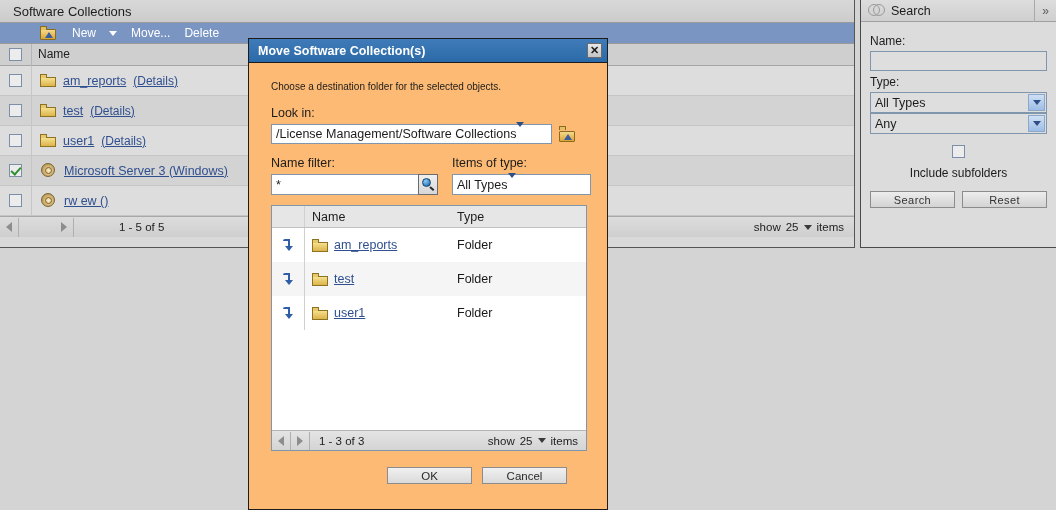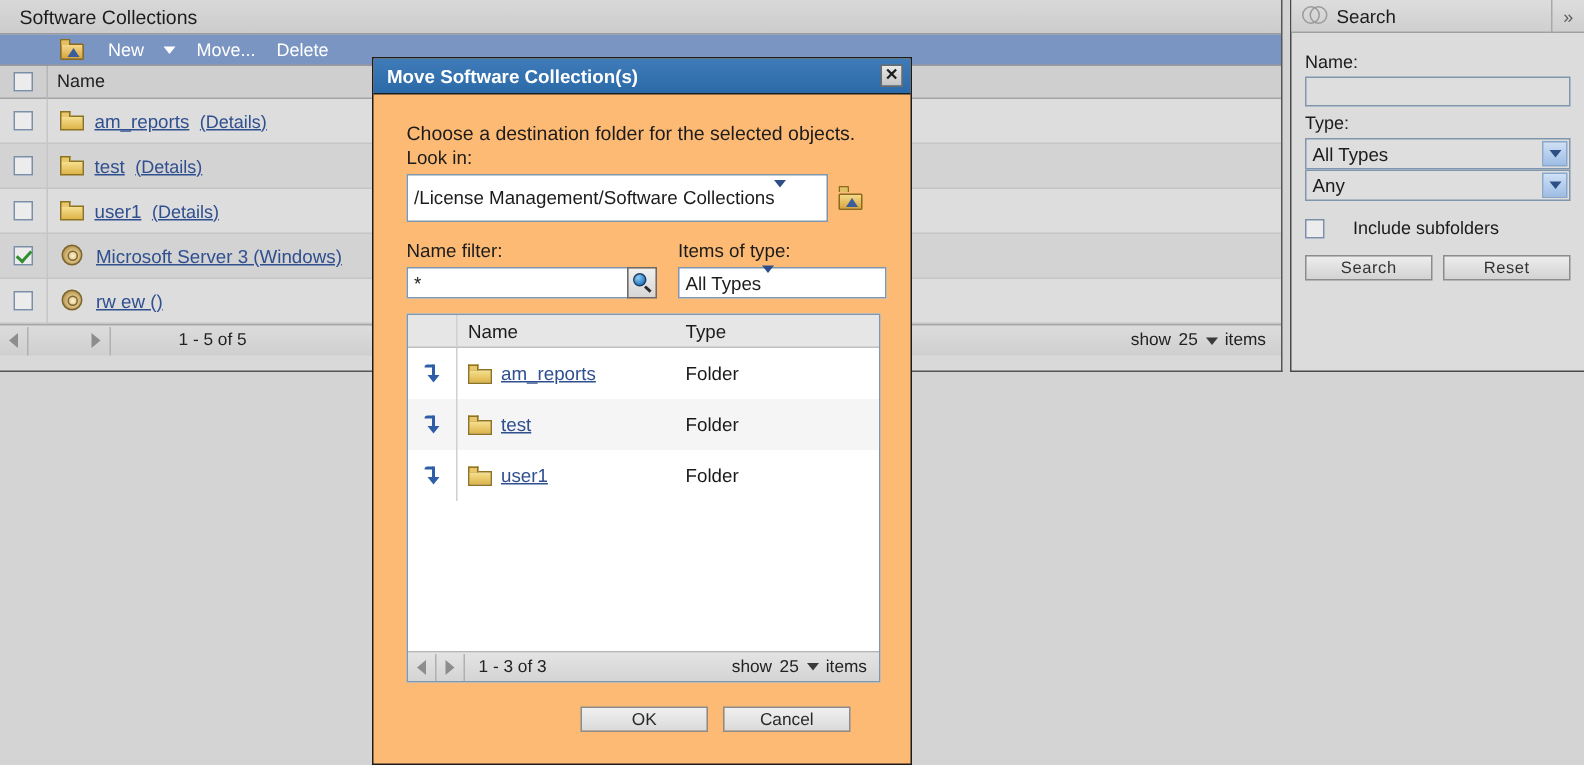--- a/index.html
+++ b/index.html
@@ -203,21 +203,21 @@
     display: flex; align-items: center; padding-left: 4px;
     font-size: 12.5px; color: #1c1c1c; cursor: pointer;
   }
   .select-box .sel-arrow {
     position: absolute; right: 1px; top: 1px; width: 17px; height: 17px;
     background: linear-gradient(to bottom,#cfe0f4,#9dbde5);
     border: 1px solid #8aa7cc;
     display: flex; align-items: center; justify-content: center;
   }
   .vchev { width:0;height:0;border-left:4px solid transparent;border-right:4px solid transparent;border-top:5px solid #2e4f86; }
-  .cbrow { display: flex; align-items: center; gap: 19px; margin-top: 11px; }
+  .cbrow { display: flex; align-items: center; gap: 8px; margin-top: 11px; flex-direction: column; }
   .cbrow .lbl { font-size: 12px; }
   #search-buttons {
     display: flex; gap: 7px; margin-top: 11px;
   }
   .btn {
     flex: 1; height: 17px;
     background: linear-gradient(to bottom,#ededed,#d3d3d3);
     border: 1px solid #8c8c8c;
     font-size: 11px; color: #333;
     display: flex; align-items: center; justify-content: center;
@@ -242,26 +242,26 @@
   #dlg-close {
     margin-left: auto; margin-right: 5px;
     width: 15px; height: 15px;
     background: linear-gradient(to bottom,#e8e8e8,#c4c4c4);
     border: 1px solid #6b6b6b;
     display: flex; align-items: center; justify-content: center;
     font-size: 11px; color: #1c1c1c; line-height: 1; cursor: pointer;
     font-weight: bold;
   }
   #dlg-body { padding: 18px 22px 0 22px; }
-  #dlg-instruction { font-size: 13px; color: #1c1c1c; margin-bottom: 2px; }
+  #dlg-instruction { font-size: 10px; color: #1c1c1c; margin-bottom: 14px; }
   .dlg-label { font-size: 12.5px; color: #1c1c1c; margin-bottom: 4px; }
 
   #lookin-row { display: flex; align-items: center; gap: 7px; margin-bottom: 12px; }
   #lookin-select {
-    width: 281px; height: 32px; background: #ffffff;
+    width: 281px; height: 20px; background: #ffffff;
     border: 1px solid #7f96ad; position: relative;
     display: flex; align-items: center; padding-left: 4px;
     font-size: 12.5px; color: #1c1c1c; cursor: pointer;
   }
   #lookin-up {
     width: 17px; height: 16px; cursor: pointer;
   }
 
   #filters-row { display: flex; gap: 14px; margin-bottom: 10px; }
   .filters-col { display: flex; flex-direction: column; }

